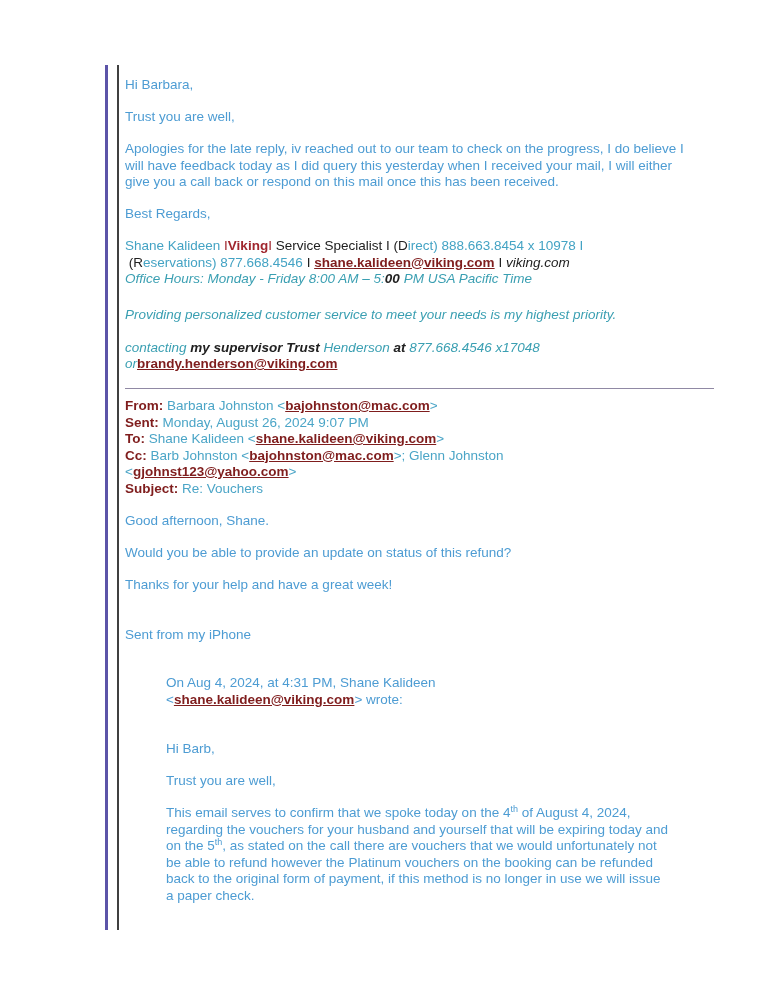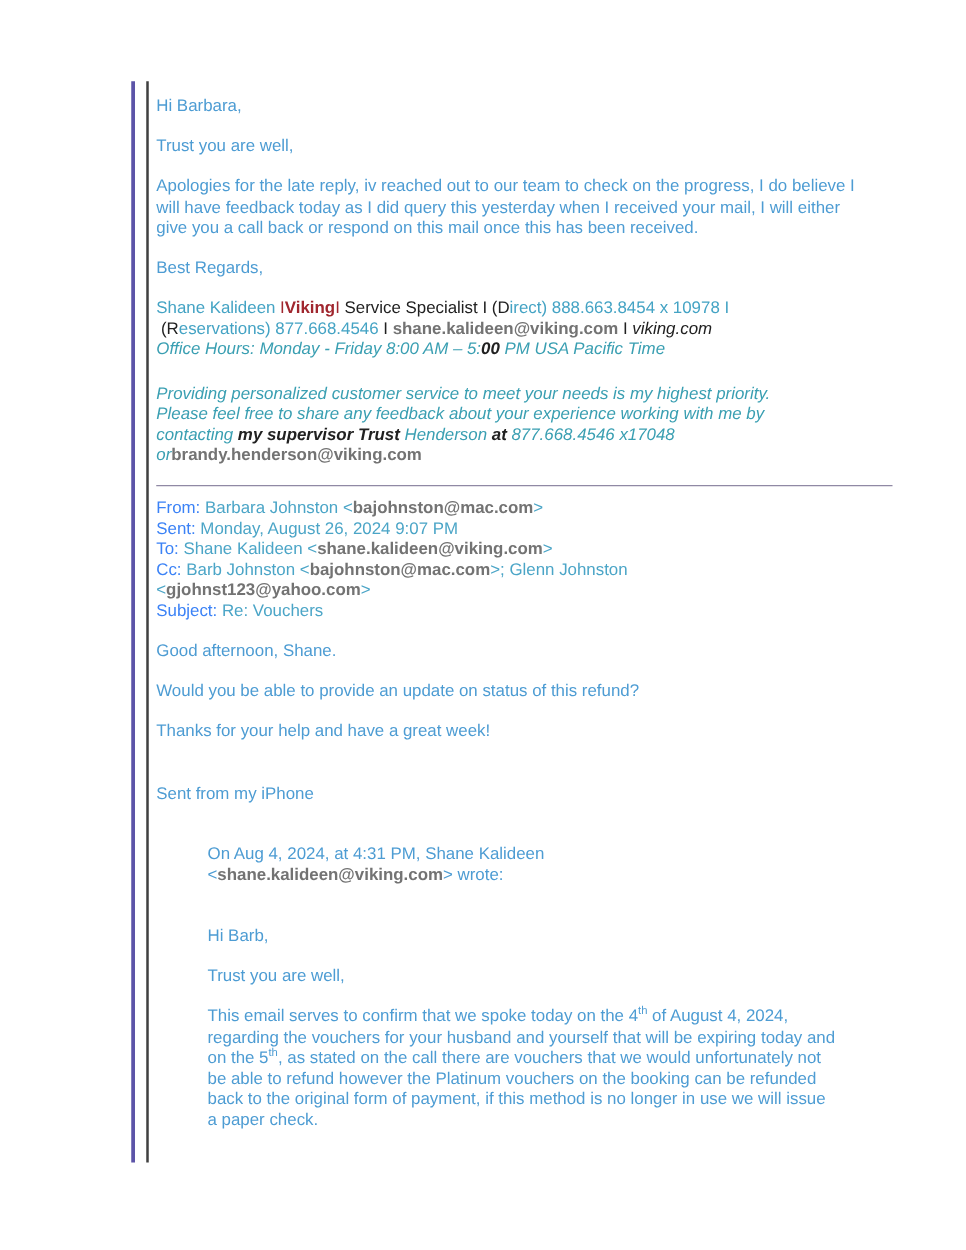--- a/index.html
+++ b/index.html
@@ -14,29 +14,29 @@
   .content { width:566px; padding:12px 0 10px 0; }
 
   p { margin:0 0 15.5px 0; }
   .blue   { color:#4d9cd3; }
   .tealblue { color:#44a3c4; }
   .teal   { color:#3a9fb2; }
   .black  { color:#212121; }
   .red    { color:#a0262e; }
   .bold   { font-weight:bold; }
   .italic { font-style:italic; }
-  a.link  { color:#737373; font-weight:bold; cursor:pointer; }
+  a.link  { color:#7f1d1d; font-weight:bold; text-decoration:underline; cursor:pointer; }
 
   .sig { margin-bottom:19px; }
   .promo { font-style:italic; color:#3a9fb2; }
 
   hr.divider { border:none; border-top:1px solid #9089a4; width:589px; margin:13px 0 9px 0; }
 
   .header { margin-bottom:16px; color:#4ba5c7; }
-  .hlabel { font-weight:normal; color:#3b82f6;text-align:center; }
+  .hlabel { font-weight:bold; color:#7f1d1d;text-align:center; }
 
   .sent-iphone { margin-top:33px; }
 
   .quoted { margin-left:41px; margin-top:32px; width:505px; }
   .quoted .hi { margin-top:33px; }
   sup { font-size:9px; line-height:0; vertical-align:super; }
 </style>
 </head>
 <body>
 
@@ -51,21 +51,21 @@
         <p class="blue">Best Regards,</p>
 
         <p class="sig">
           <span class="tealblue">Shane Kalideen </span><span class="red">I</span><span class="red bold">Viking</span><span class="red">I</span><span class="black"> Service Specialist </span><span class="black">I (D</span><span class="tealblue">irect) 888.663.8454 x 10978 I</span><br>
           <span class="black">&nbsp;(R</span><span class="tealblue">eservations) 877.668.4546 </span><span class="black">I </span><a class="link">shane.kalideen@viking.com</a><span class="black"> I </span><span class="black italic">viking.com</span><br>
           <span class="teal italic">Office Hours: Monday - Friday 8:00 AM – 5:</span><span class="black bold italic">00</span><span class="teal italic"> PM USA Pacific Time</span>
         </p>
 
         <p class="promo">
           <span>Providing personalized customer service to meet your needs is my highest priority.</span><br>
-          <span>Please feel free to share any feedback about your experience working with me by</span><br>
+          <br>
           <span>contacting </span><span class="black bold">my supervisor Trust </span><span>Henderson </span><span class="black bold">at </span><span>877.668.4546 x17048</span><br>
           <span>or</span><a class="link" style="font-style:normal;">brandy.henderson@viking.com</a>
         </p>
 
         <hr class="divider">
 
         <div class="header">
           <div><span class="hlabel">From:</span><span> Barbara Johnston &lt;</span><a class="link">bajohnston@mac.com</a><span>&gt;</span></div>
           <div><span class="hlabel">Sent:</span><span> Monday, August 26, 2024 9:07 PM</span></div>
           <div><span class="hlabel">To:</span><span> Shane Kalideen &lt;</span><a class="link">shane.kalideen@viking.com</a><span>&gt;</span></div>

